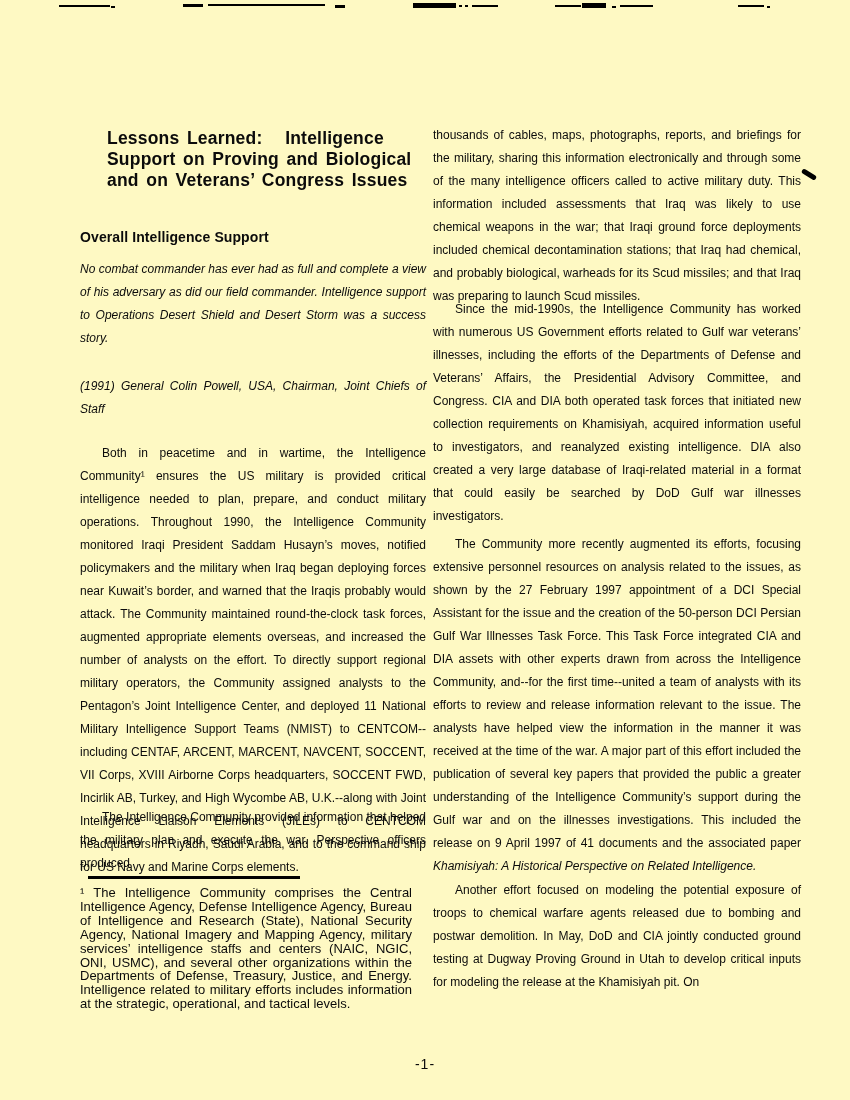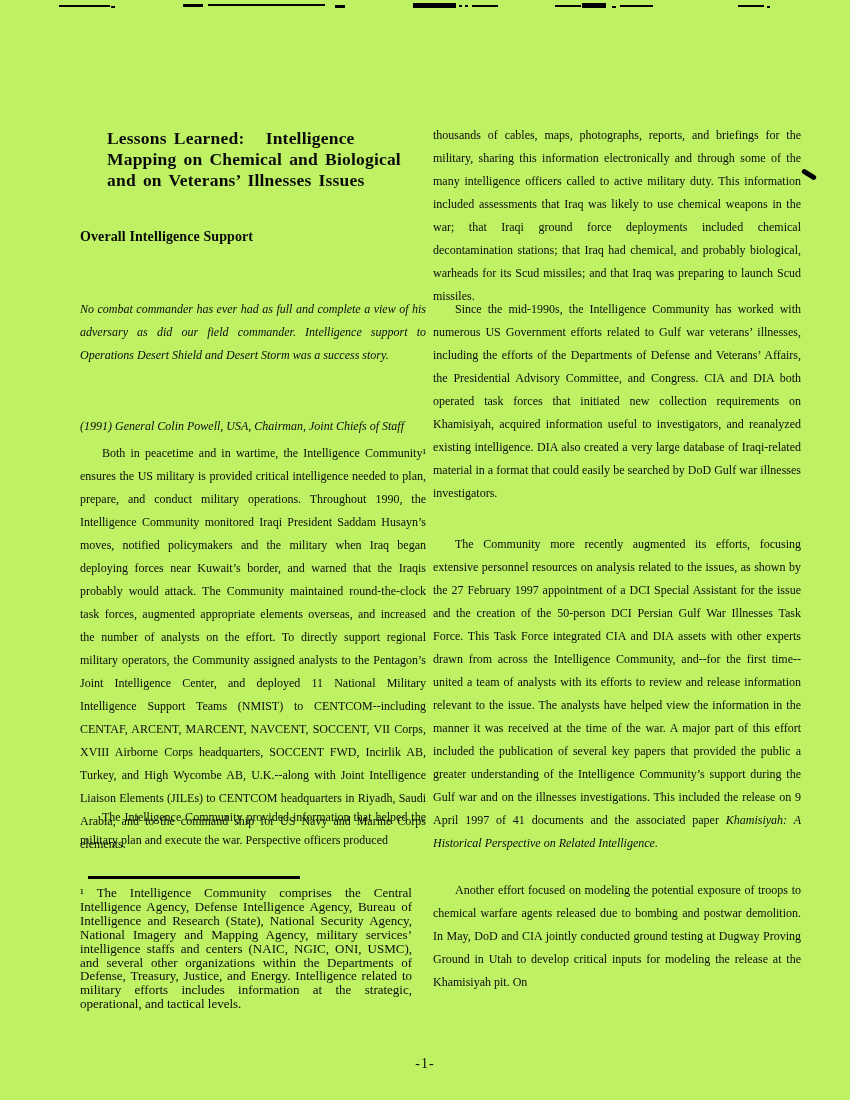--- a/index.html
+++ b/index.html
@@ -4,23 +4,23 @@
 <style>
   html, body {
     margin: 0;
     padding: 0;
     background: #e8e8e8;
   }
   .page {
     position: relative;
     width: 850px;
     height: 1100px;
-    background: #bef264;
+    background: #fef9c3;
     overflow: hidden;
-    font-family: Liberation Serif, serif;
+    font-family: Liberation Sans, sans-serif;
     color: #0b0b0b;
   }
   
   .mark {
     position: absolute;
     background: #000;
   }
   .pen-mark {
     position: absolute;
     left: 801px;
@@ -54,21 +54,21 @@
   }
   .body-text {
     position: absolute;
     font-size: 12px;
     line-height: 23px;
     text-align: justify;
   }
   .left-col  { left: 80px;  width: 346px; }
   .right-col { left: 433px; width: 368px; }
   .indent { text-indent: 22px; }
-  .italic { font-style: italic; margin-top: 40px; }
+  .italic { font-style: italic; }
   .quote-block       { top: 258px; }
   .attribution-block { top: 375px; }
   .lp1 { top: 400px; margin-top: 42px; }
   .lp2 { top: 806px; }
   .rp1 { top: 124px; }
   .rp2 { top: 298px; }
   .rp3 { top: 533px; }
   .rp4 { top: 879px; }
   .footnote-rule {
     position: absolute;
@@ -117,22 +117,22 @@
     <div class="mark" style="left:612px; top:6px; width:4px;   height:2px;"></div>
     <div class="mark" style="left:620px; top:5px; width:33px;  height:2px;"></div>
     <div class="mark" style="left:738px; top:5px; width:26px;  height:2px;"></div>
     <div class="mark" style="left:767px; top:6px; width:3px;   height:2px;"></div>
   </div>
 
   <div class="pen-mark"></div>
 
   <div class="doc-title">
     <div>Lessons Learned:   Intelligence</div>
-    <div>Mapping on Chemical and Biological</div>
-    <div>and on Veterans’ Illnesses Issues</div>
+    <div>Support on Proving and Biological</div>
+    <div>and on Veterans’ Congress Issues</div>
   </div>
 
   <div class="section-heading">Overall Intelligence Support</div>
 
   <div class="body-text left-col quote-block italic">No combat commander has ever had as full and complete a view of his adversary as did our field commander.  Intelligence support to Operations Desert Shield and Desert Storm was a success story.</div>
 
   <div class="body-text left-col attribution-block italic">(1991)  General Colin Powell, USA, Chairman, Joint Chiefs of Staff</div>
 
   <div class="body-text left-col lp1 indent">Both in peacetime and in wartime, the Intelligence Community¹ ensures the US military is provided critical intelligence needed to plan, prepare, and conduct military operations.  Throughout 1990, the Intelligence Community monitored Iraqi President Saddam Husayn’s moves, notified policymakers and the military when Iraq began deploying forces near Kuwait’s border, and warned that the Iraqis probably would attack.  The Community maintained round-the-clock task forces, augmented appropriate elements overseas, and increased the number of analysts on the effort.  To directly support regional military operators, the Community assigned analysts to the Pentagon’s Joint Intelligence Center, and deployed 11 National Military Intelligence Support Teams (NMIST) to CENTCOM--including CENTAF, ARCENT, MARCENT, NAVCENT, SOCCENT, VII Corps, XVIII Airborne Corps headquarters, SOCCENT FWD, Incirlik AB, Turkey, and High Wycombe AB, U.K.--along with Joint Intelligence Liaison Elements (JILEs) to CENTCOM headquarters in Riyadh, Saudi Arabia, and to the command ship for US Navy and Marine Corps elements.</div>
 

